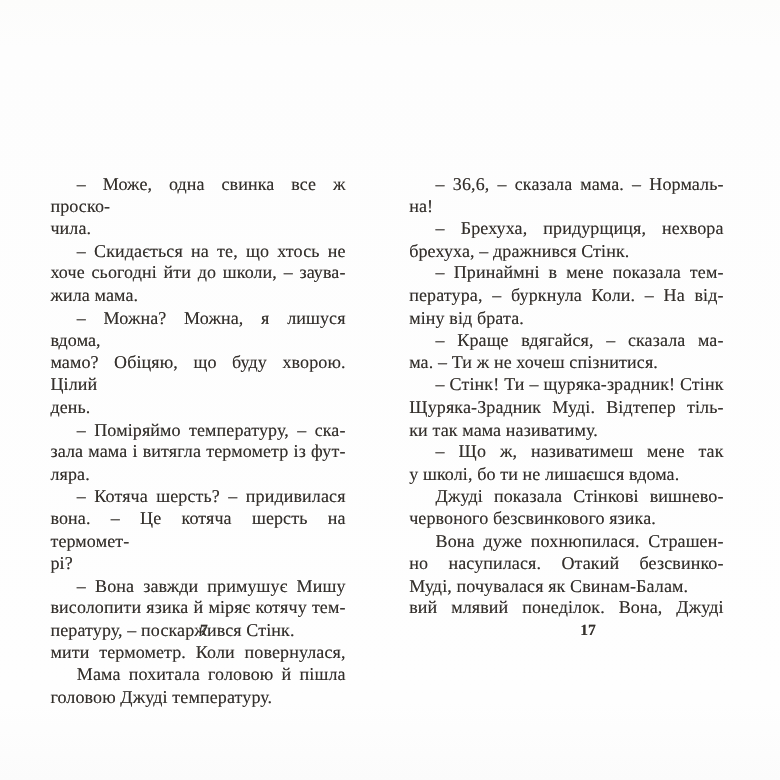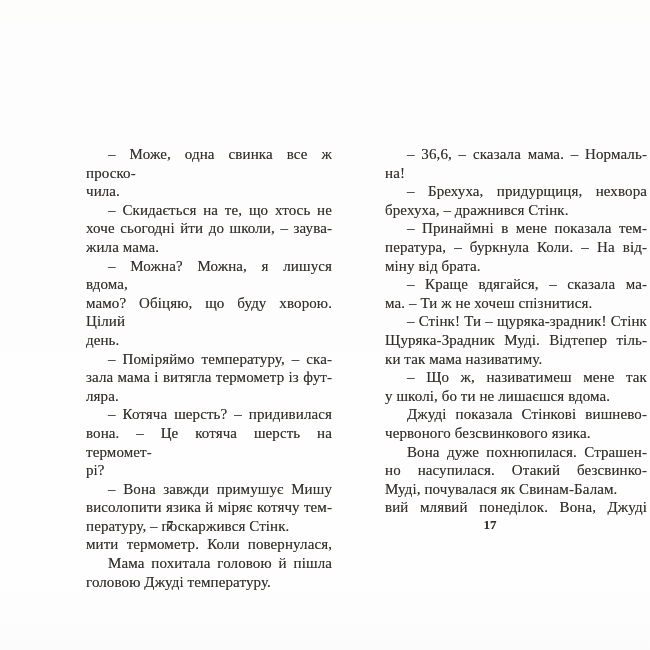--- a/index.html
+++ b/index.html
@@ -20,21 +20,20 @@
     background: linear-gradient(180deg, #fcfcfb 0%, #fdfdfd 6%, #fefefe 90%, #fbfbfb 100%);
   }
   .text-block {
     position: absolute;
     top: 145px;
     color: #34302c;
     font-size: 15px;
     line-height: 18.6px;
     letter-spacing: 0.1px;
     text-shadow: 0 0 0.5px rgba(52,48,44,0.55);
-    margin-left: 44px;
   }
   .text-block.left-col  { left: 42px;  width: 246px; }
   .text-block.right-col { left: 341px; width: 262px; }
   .para { margin: 0; }
   .line {
     text-align: justify;
     text-align-last: justify;
     white-space: normal;
   }
   .line.last  { text-align-last: left; }

